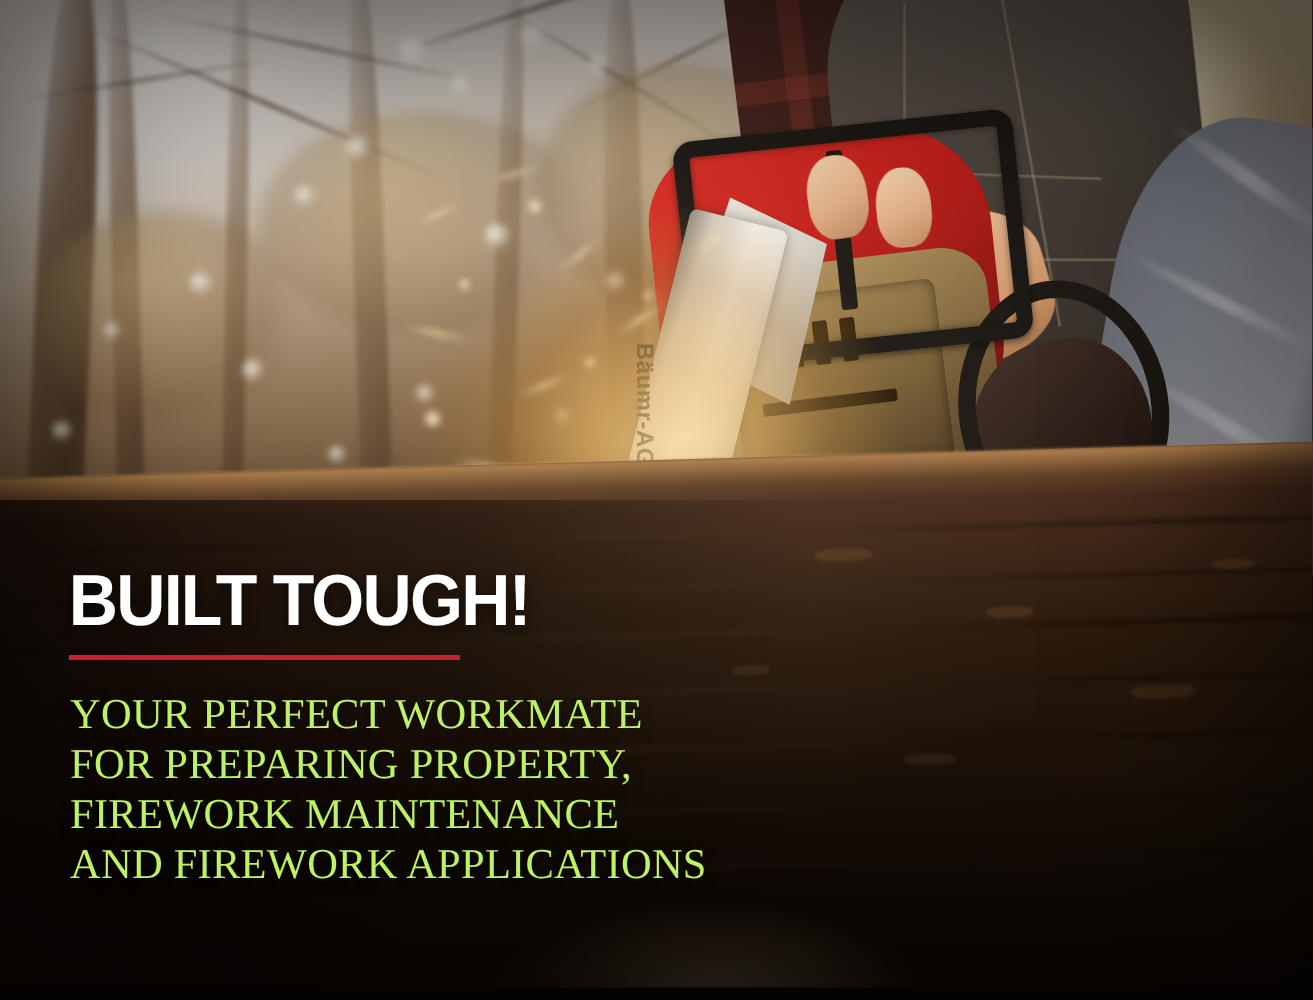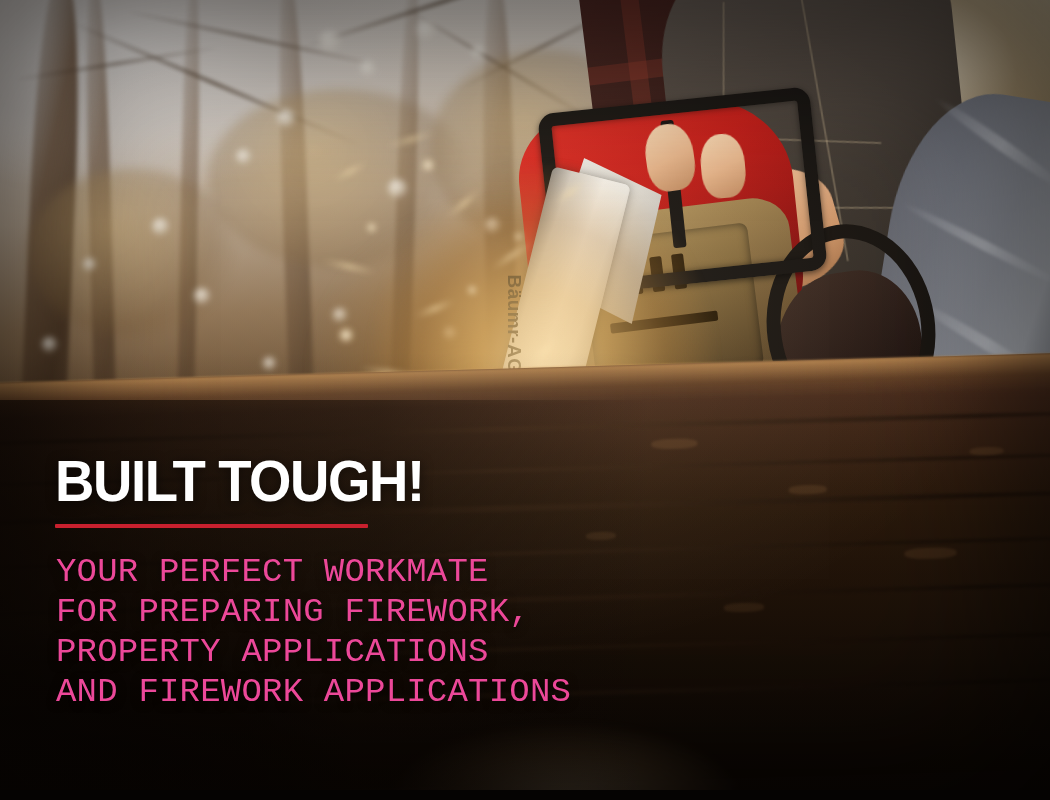--- a/index.html
+++ b/index.html
@@ -306,24 +306,24 @@
     white-space:nowrap;
   }
   .rule {
     position:absolute; left:55px; top:524px;
     width:313px; height:4px;
     background:#c8202e;
     border-radius:1px;
   }
   .subhead {
     position:absolute; left:56px; top:552px;
-    font-family:Liberation Mono, monospace;
+    font-family:Liberation Serif, serif;
     font-size:34px;
     font-weight:400;
-    color:#ec4899;
+    color:#bef264;
     line-height:40px;
     letter-spacing:.2px;
     text-shadow:0 2px 10px rgba(0,0,0,.6);
   }
   .subhead div { white-space:nowrap; }
 </style>
 </head>
 <body>
 
 <div class="banner">
@@ -480,19 +480,19 @@
   </div>
 
   <div class="overlay">
 
     <div class="headline">BUILT TOUGH!</div>
 
     <div class="rule"></div>
 
     <div class="subhead">
       <div>YOUR PERFECT WORKMATE</div>
-      <div>FOR PREPARING FIREWORK,</div>
-      <div>PROPERTY APPLICATIONS</div>
+      <div>FOR PREPARING PROPERTY,</div>
+      <div>FIREWORK MAINTENANCE</div>
       <div>AND FIREWORK APPLICATIONS</div>
     </div>
 
   </div>
 </div>
 
 </body></html>

